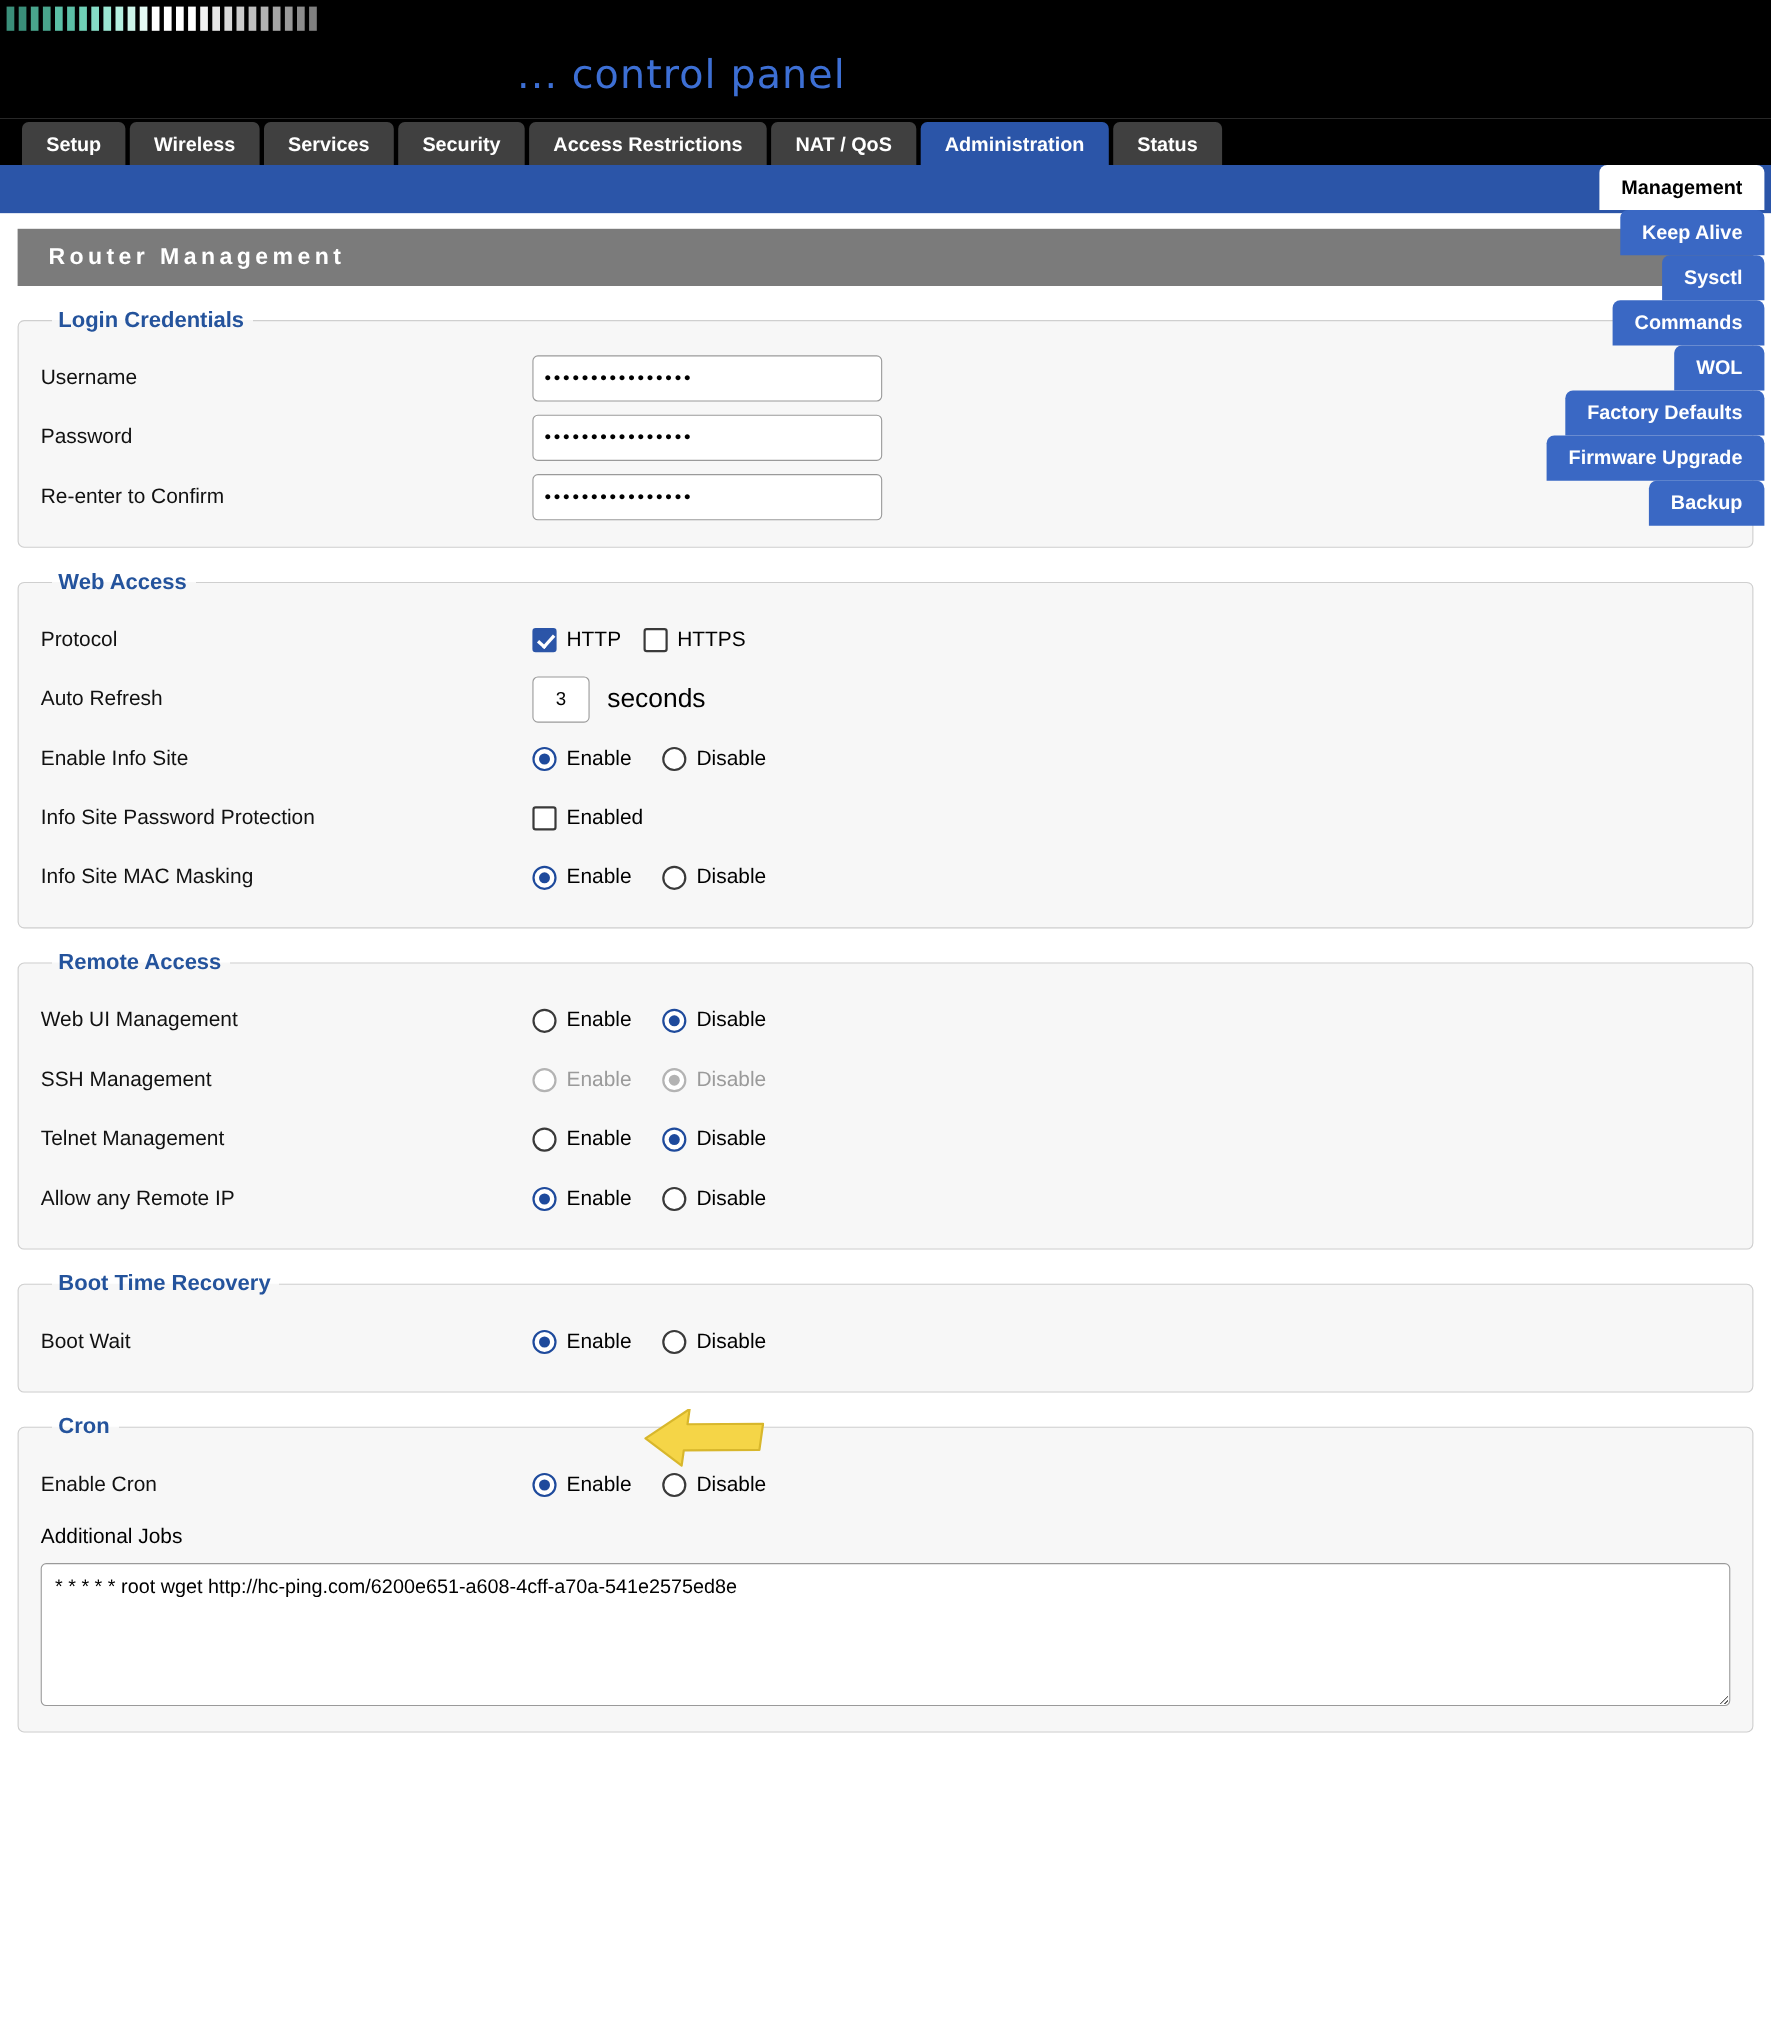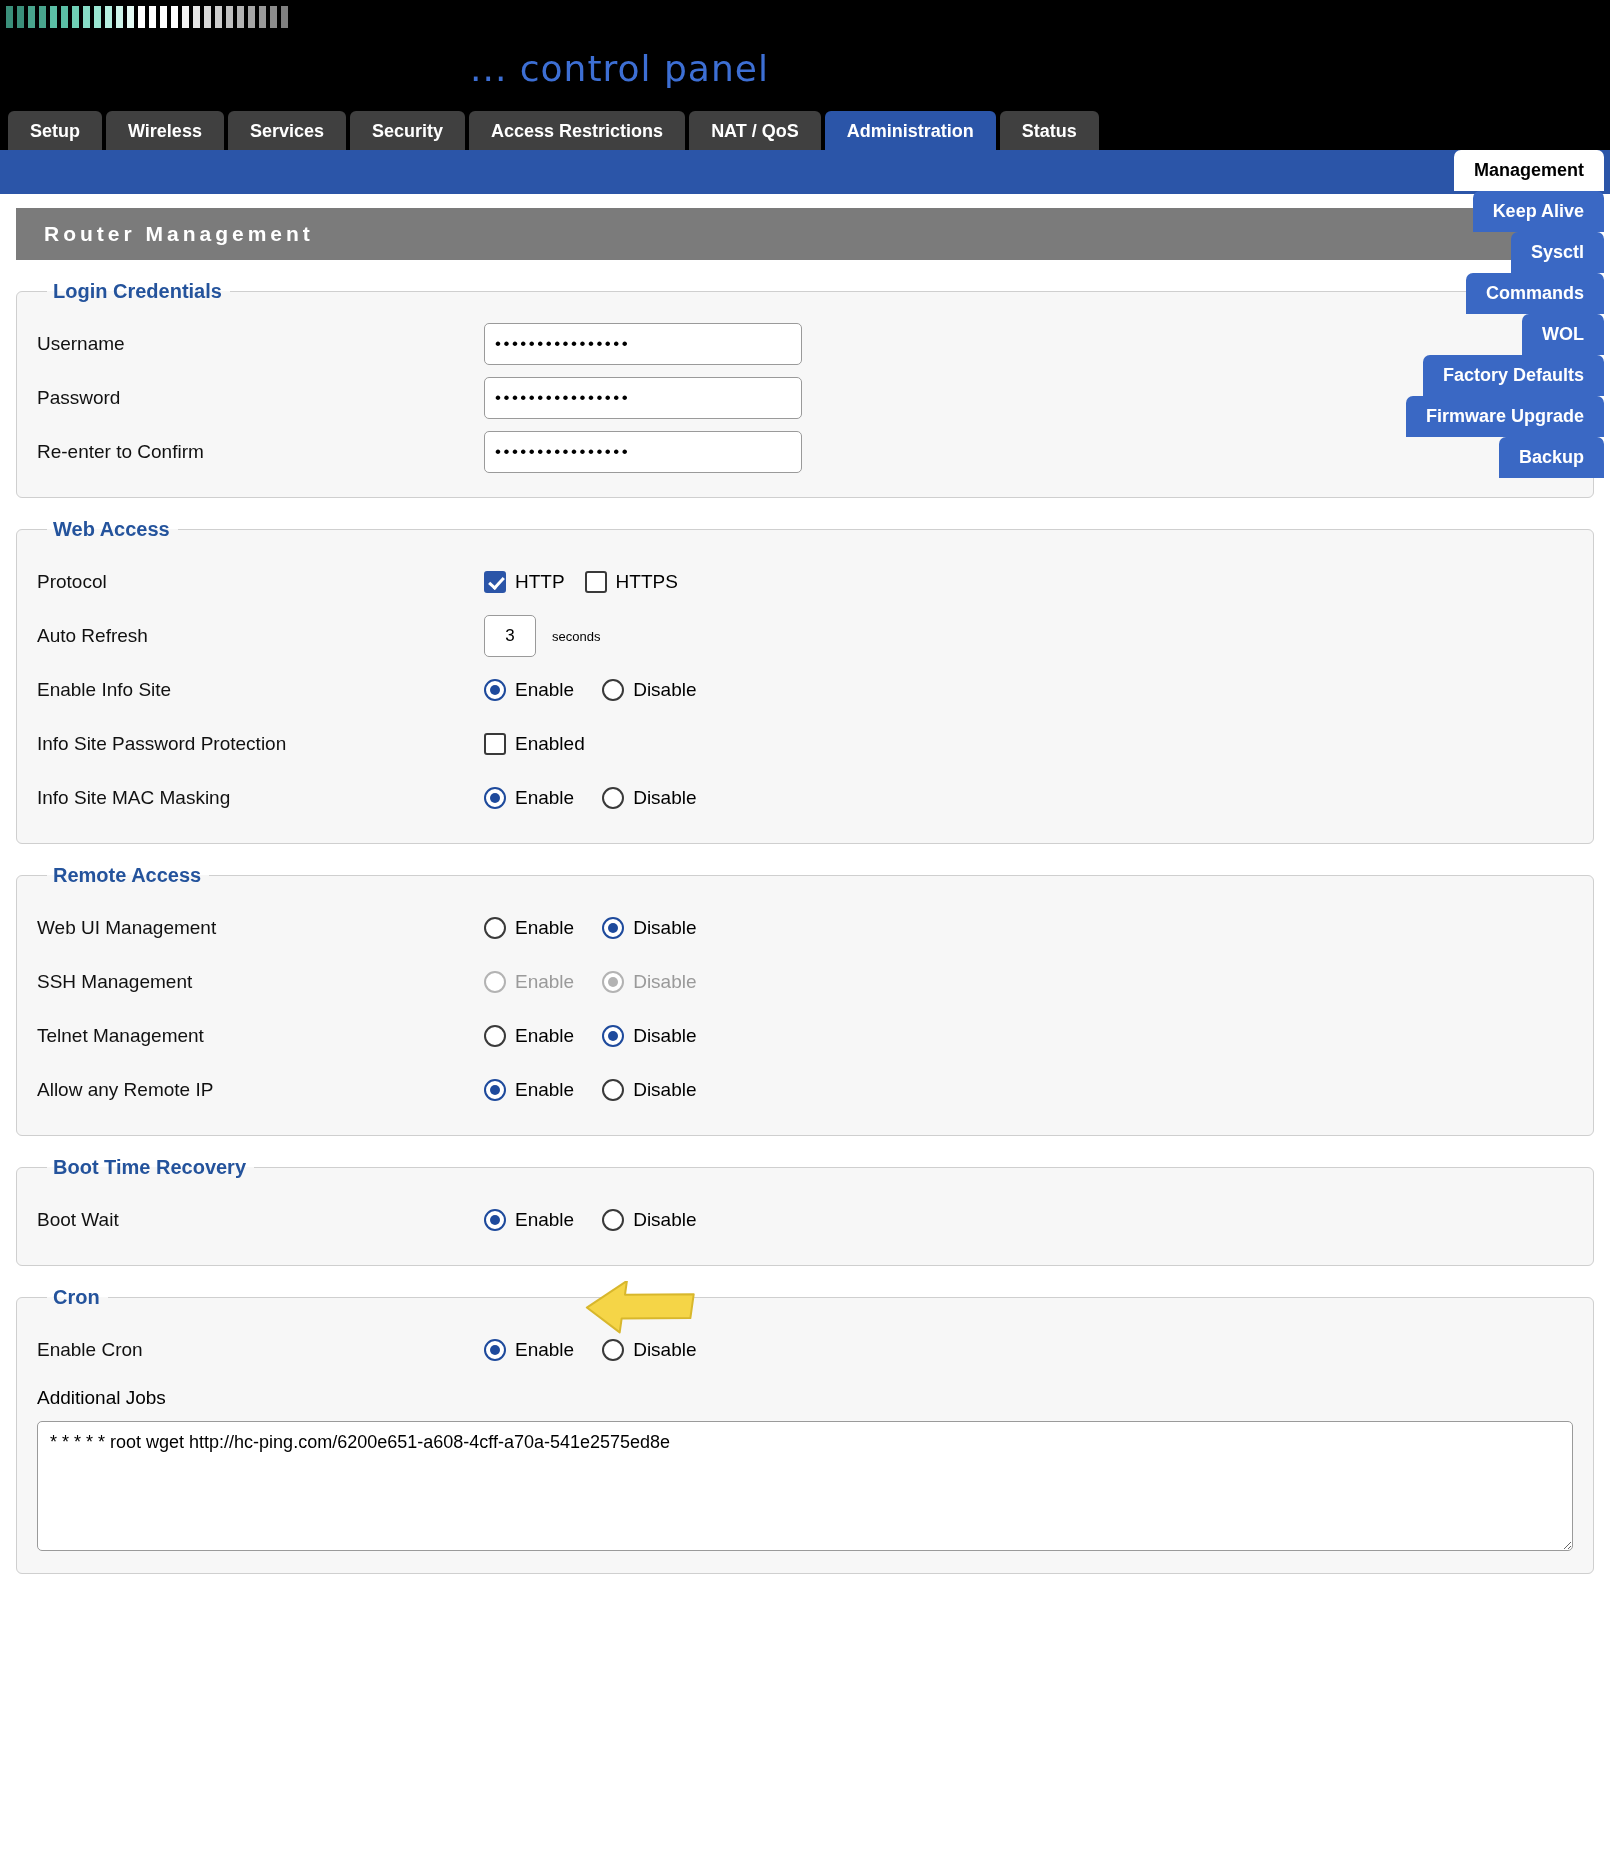--- a/index.html
+++ b/index.html
@@ -46,21 +46,21 @@
     font-size: 36px;
     letter-spacing: 1px;
     font-family: "DejaVu Sans", sans-serif;
   }
 
   
   .maintabs {
     background: #000000;
     display: flex;
     align-items: flex-end;
-    padding-left: 8px;
+    padding-left: 20px;
     height: 42px;
   }
   .maintab {
     background: #404040;
     color: #ffffff;
     font-size: 18px;
     font-weight: bold;
     padding: 10px 22px 9px 22px;
     margin-right: 4px;
     border-radius: 6px 6px 0 0;
@@ -151,21 +151,21 @@
     height: 42px;
     font-size: 17px;
     padding: 2px 10px;
     background: #ffffff;
     letter-spacing: 1px;
     font-family: "Liberation Sans", sans-serif;
   }
   input.pw { width: 318px; letter-spacing: 2.5px; }
   input.num { width: 52px; text-align: center; letter-spacing: 0; }
 
-  .unit { margin-left: 16px; font-size: 13px; }
+  .unit { margin-left: 16px; font-size: 24px; }
 
   
   .cb, .rb {
     display: inline-flex;
     align-items: center;
     cursor: pointer;
     margin-right: 6px;
   }
   .box {
     width: 22px; height: 22px;

